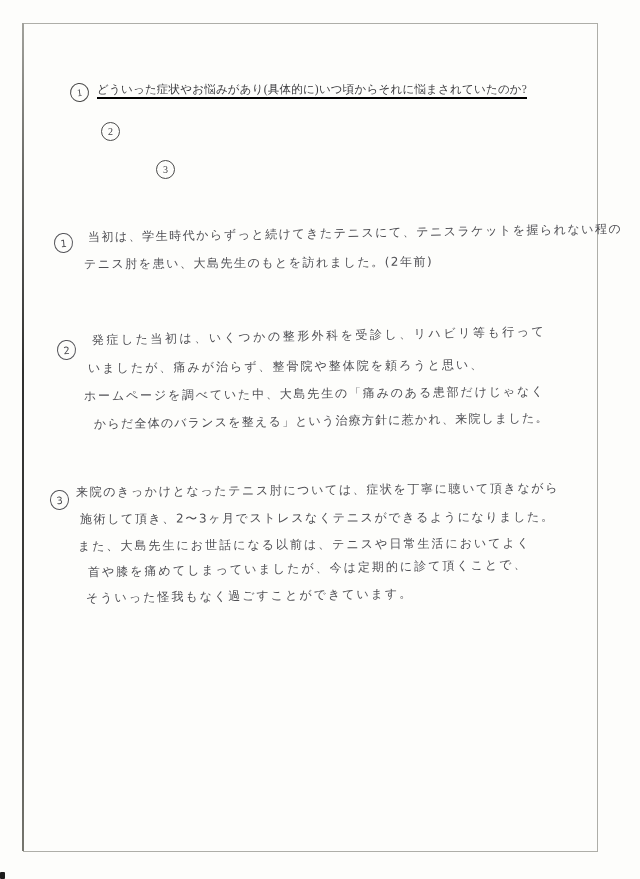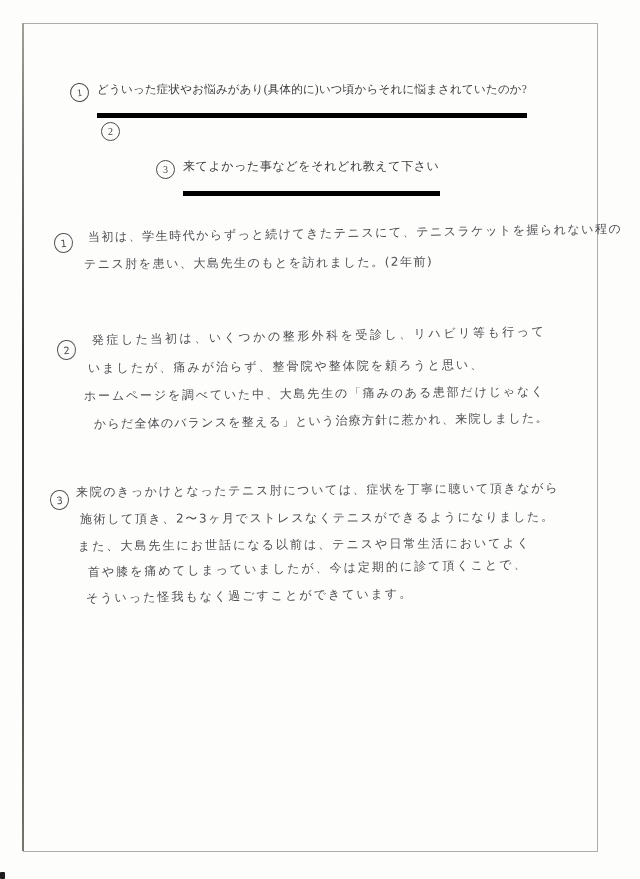--- a/index.html
+++ b/index.html
@@ -34,21 +34,21 @@
     color:#3d3d40;
   }
   .q-circle{
     display:inline-flex;align-items:center;justify-content:center;
     width:17px;height:17px;border:1px solid #4a4a4a;border-radius:50%;
     font-size:10px;line-height:1;flex:0 0 auto;margin-top:1px;
     font-family:"Liberation Serif","DejaVu Serif",serif;
   }
   .q-text{
     font-size:12px;letter-spacing:0.6px;line-height:1.25;
-    border-bottom:5px solid #000000;padding-bottom:17px;
+    border-bottom:2px solid #000000;padding-bottom:1px;
     white-space:nowrap;
   }
   .q1{left:70px;top:82px;}
   .q1 .q-text{font-size:11.5px;letter-spacing:0.2px;}
   .q1 .q-circle{transform:rotate(-8deg);}
   .q2{left:101px;top:121px;}
   .q3{left:156px;top:159px;}
 
   
   .hw{
@@ -80,21 +80,20 @@
     <span class="q-circle">1</span>
     <span class="q-text">どういった症状やお悩みがあり(具体的に)いつ頃からそれに悩まされていたのか?</span>
   </div>
 
   <div class="question q2">
     <span class="q-circle">2</span>
   </div>
 
   <div class="question q3">
     <span class="q-circle">3</span>
-    <span class="q-text">来てよかった事などをそれどれ教えて下さい</span>
   </div>
 
   <span class="hw-circle" style="left:54px;top:233px;">1</span>
   <div class="hw" style="left:88px;top:230px;transform:rotate(-0.9deg);">当初は、学生時代からずっと続けてきたテニスにて、テニスラケットを握られない程の</div>
   <div class="hw" style="left:84px;top:257px;transform:rotate(-0.4deg);">テニス肘を患い、大島先生のもとを訪れました。(2年前)</div>
 
   <span class="hw-circle" style="left:57px;top:340px;">2</span>
   <div class="hw" style="left:92px;top:333px;transform:rotate(-1.1deg);letter-spacing:2.5px;">発症した当初は、いくつかの整形外科を受診し、リハビリ等も行って</div>
   <div class="hw" style="left:88px;top:361px;transform:rotate(-0.5deg);letter-spacing:2px;">いましたが、痛みが治らず、整骨院や整体院を頼ろうと思い、</div>
   <div class="hw" style="left:84px;top:389px;transform:rotate(-0.6deg);letter-spacing:1.8px;">ホームページを調べていた中、大島先生の「痛みのある患部だけじゃなく</div>

